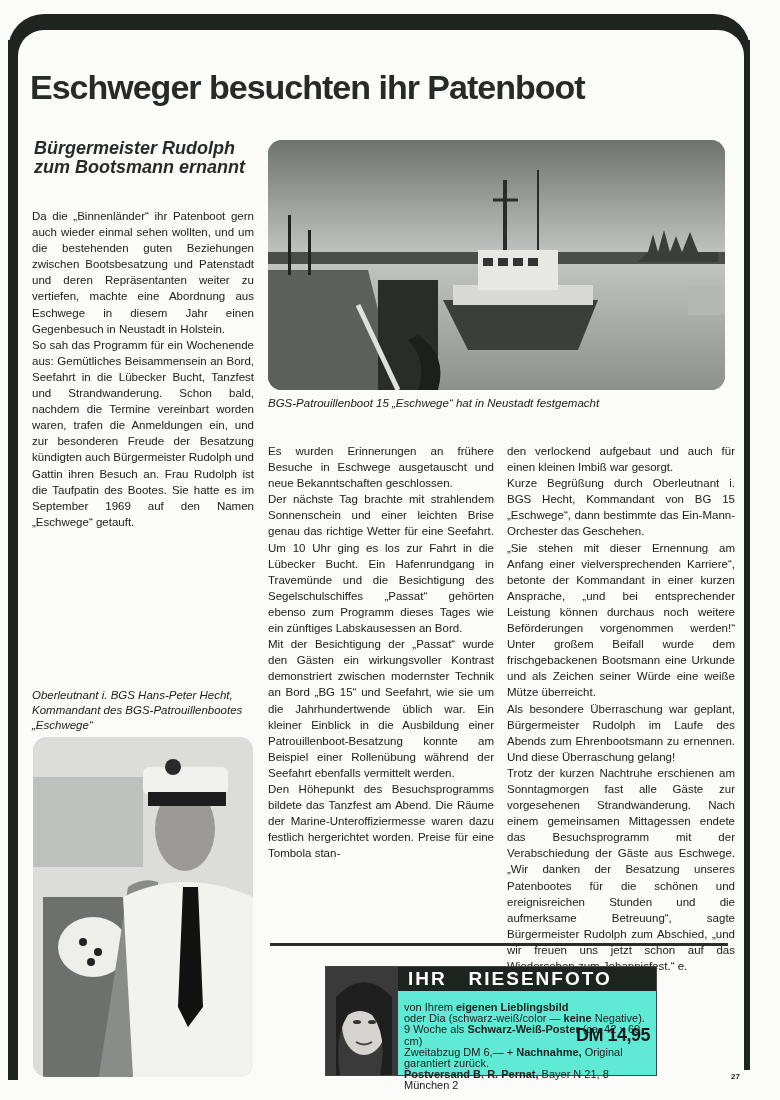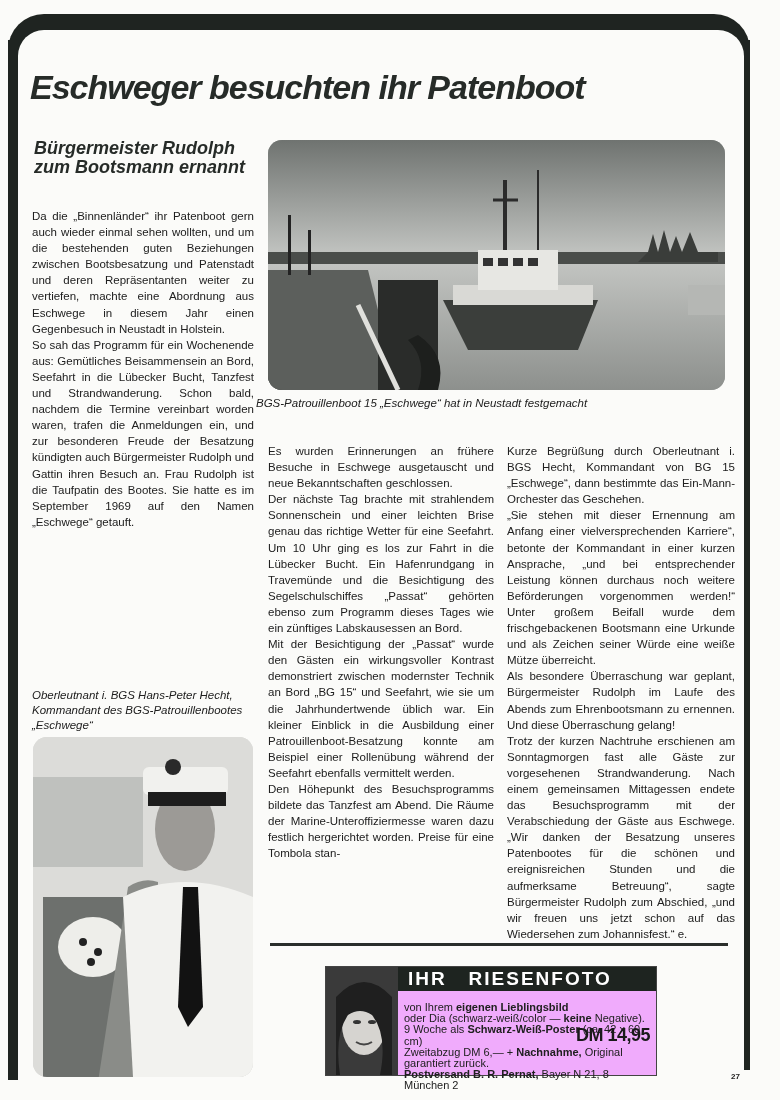--- a/index.html
+++ b/index.html
@@ -13,49 +13,49 @@
     background:#1f2421; border-radius:36px 36px 0 0;
   }
   .frame-inner {
     position:absolute; left:18px; top:30px; width:726px; height:1100px;
     background:#fbfbf9; border-radius:26px 26px 0 0;
   }
   .frame-left { position:absolute; left:8px; top:40px; width:10px; height:1040px; background:#1f2421; }
   .frame-right { position:absolute; left:744px; top:40px; width:6px; height:1030px; background:#1f2421; }
   .headline {
     position:absolute; left:30px; top:68px; margin:0;
-    font-size:34px; font-weight:900; font-style:italic; letter-spacing:-1px;
+    font-size:34px; font-weight:900; letter-spacing:-1px;
     color:#262b28; white-space:nowrap;
   }
   .subhead {
     position:absolute; left:32px; top:137px; width:230px; margin:2px;
     font-size:18px; line-height:19px; font-weight:900; font-style:italic; color:#262b28;
   }
   .col {
     position:absolute; font-size:11.5px; line-height:16.1px; text-align:justify;
     hyphens:manual; color:#202020;
   }
   .col p { margin:0; }
   .col1 { left:32px; top:208px; width:222px; }
   .col2 { left:268px; top:443px; width:226px; }
   .col3 { left:507px; top:443px; width:228px; }
   .caption {
     position:absolute; font-size:11.5px; line-height:15px; font-style:italic; color:#202020;
   }
-  .cap-boat { left:256px; top:396px; width:470px; }
+  .cap-boat { left:268px; top:396px; width:470px; }
   .cap-officer { left:32px; top:688px; width:225px; }
   .photo {
     position:absolute; overflow:hidden; border-radius:14px;
   }
   .photo-boat { left:268px; top:140px; width:457px; height:250px; background:#9a9d9a; }
   .photo-officer { left:33px; top:737px; width:220px; height:340px; background:#d8d8d6; }
   .sep { position:absolute; left:270px; top:943px; width:458px; height:3px; background:#2a2e2b; }
   .ad {
     position:absolute; left:325px; top:966px; width:330px; height:108px;
-    border:1px solid #444; background:#f0abfc;
+    border:1px solid #444; background:#5eead4;
   }
   .ad-portrait { position:absolute; left:0; top:0; width:72px; height:108px; background:#2b2b2b; overflow:hidden; }
   .ad-title {
     position:absolute; left:72px; top:0; right:0; height:24px;
     background:#1e2420; color:#fff; font-weight:900; font-size:19px;
     letter-spacing:2px; line-height:24px; padding-left:10px; white-space:pre;
   }
   .ad-body { position:absolute; left:78px; top:35px; width:250px; font-size:11px; line-height:11.2px; color:#202020; }
   .ad-body b { font-weight:bold; }
   .ad-price { position:absolute; left:250px; top:58px; font-size:18px; font-weight:900; letter-spacing:-0.5px; color:#1a1a1a; }
@@ -118,20 +118,21 @@
 <div class="caption cap-boat">BGS-Patrouillenboot 15 „Eschwege“ hat in Neustadt festgemacht</div>
 
 <div class="col col2">
   <p>Es wurden Erinnerungen an frühere Besuche in Eschwege ausgetauscht und neue Bekanntschaften geschlossen.</p>
   <p>Der nächste Tag brachte mit strahlendem Sonnenschein und einer leichten Brise genau das richtige Wetter für eine Seefahrt. Um 10 Uhr ging es los zur Fahrt in die Lübecker Bucht. Ein Hafenrundgang in Travemünde und die Besichtigung des Segelschulschiffes „Passat“ gehörten ebenso zum Programm dieses Tages wie ein zünftiges Labskausessen an Bord.</p>
   <p>Mit der Besichtigung der „Passat“ wurde den Gästen ein wirkungsvoller Kontrast demonstriert zwischen modernster Technik an Bord „BG 15“ und Seefahrt, wie sie um die Jahrhundertwende üblich war. Ein kleiner Einblick in die Ausbildung einer Patrouillenboot-Besatzung konnte am Beispiel einer Rollenübung während der Seefahrt ebenfalls vermittelt werden.</p>
   <p>Den Höhepunkt des Besuchsprogramms bildete das Tanzfest am Abend. Die Räume der Marine-Unteroffiziermesse waren dazu festlich hergerichtet worden. Preise für eine Tombola stan-</p>
 </div>
 
 <div class="col col3">
+  <p>den verlockend aufgebaut und auch für einen kleinen Imbiß war gesorgt.</p>
   <p>Kurze Begrüßung durch Oberleutnant i. BGS Hecht, Kommandant von BG 15 „Eschwege“, dann bestimmte das Ein-Mann-Orchester das Geschehen.</p>
   <p>„Sie stehen mit dieser Ernennung am Anfang einer vielversprechenden Karriere“, betonte der Kommandant in einer kurzen Ansprache, „und bei entsprechender Leistung können durchaus noch weitere Beförderungen vorgenommen werden!“ Unter großem Beifall wurde dem frischgebackenen Bootsmann eine Urkunde und als Zeichen seiner Würde eine weiße Mütze überreicht.</p>
   <p>Als besondere Überraschung war geplant, Bürgermeister Rudolph im Laufe des Abends zum Ehrenbootsmann zu ernennen. Und diese Überraschung gelang!</p>
   <p>Trotz der kurzen Nachtruhe erschienen am Sonntagmorgen fast alle Gäste zur vorgesehenen Strandwanderung. Nach einem gemeinsamen Mittagessen endete das Besuchsprogramm mit der Verabschiedung der Gäste aus Eschwege. „Wir danken der Besatzung unseres Patenbootes für die schönen und ereignisreichen Stunden und die aufmerksame Betreuung“, sagte Bürgermeister Rudolph zum Abschied, „und wir freuen uns jetzt schon auf das Wiedersehen zum Johannisfest.“ e.</p>
 </div>
 
 <div class="photo photo-officer">
   <svg width="220" height="340" viewBox="0 0 220 340">
     <rect width="220" height="340" fill="#dcdcd9"></rect>
     <rect x="0" y="40" width="110" height="90" fill="#bfc1be"></rect>

